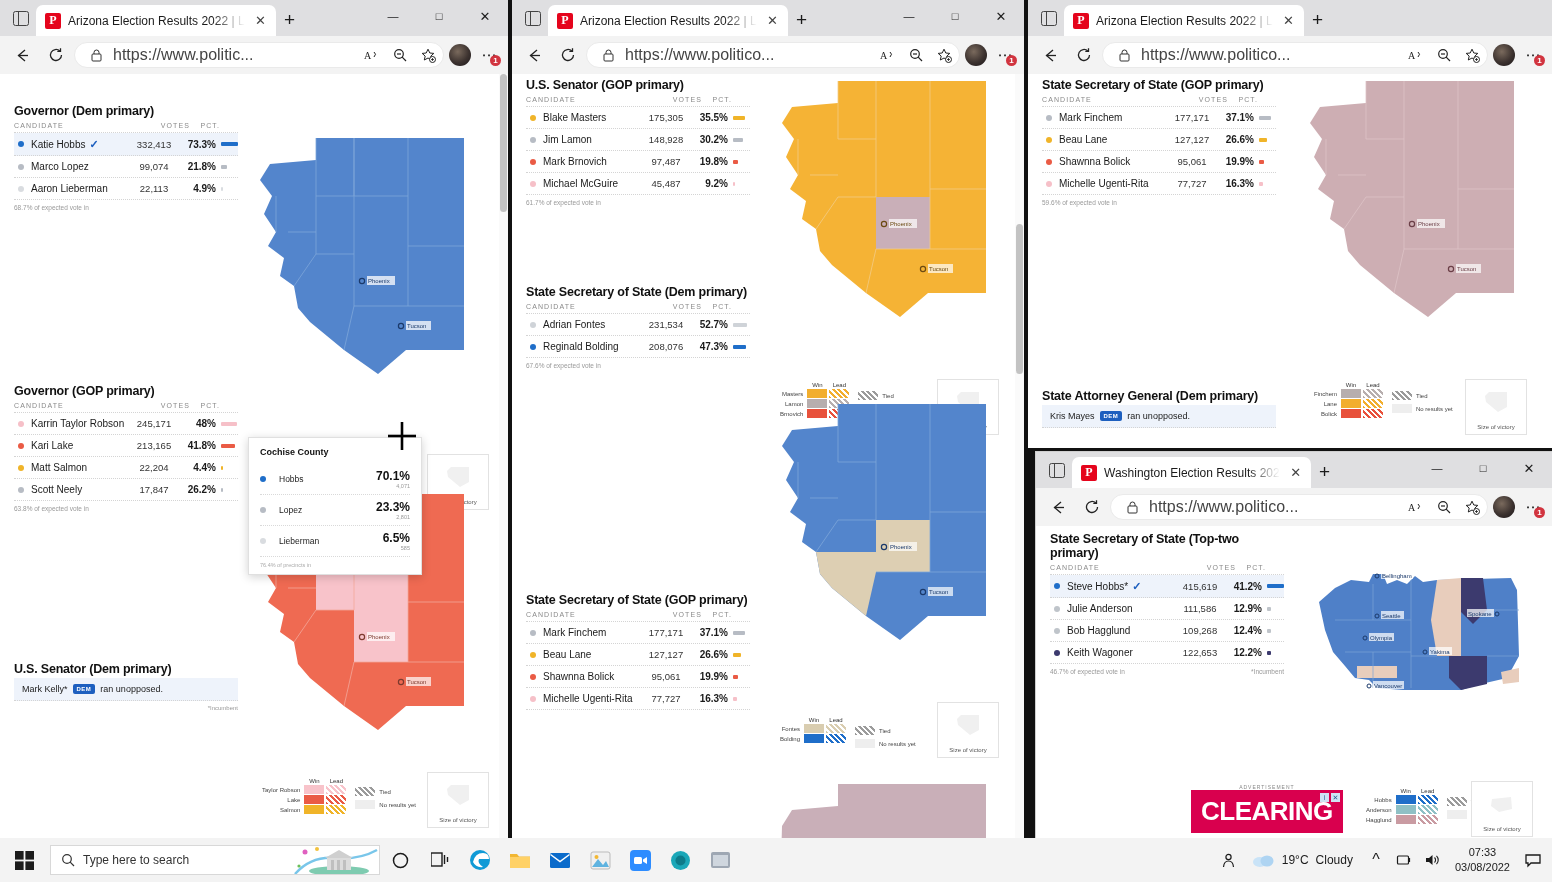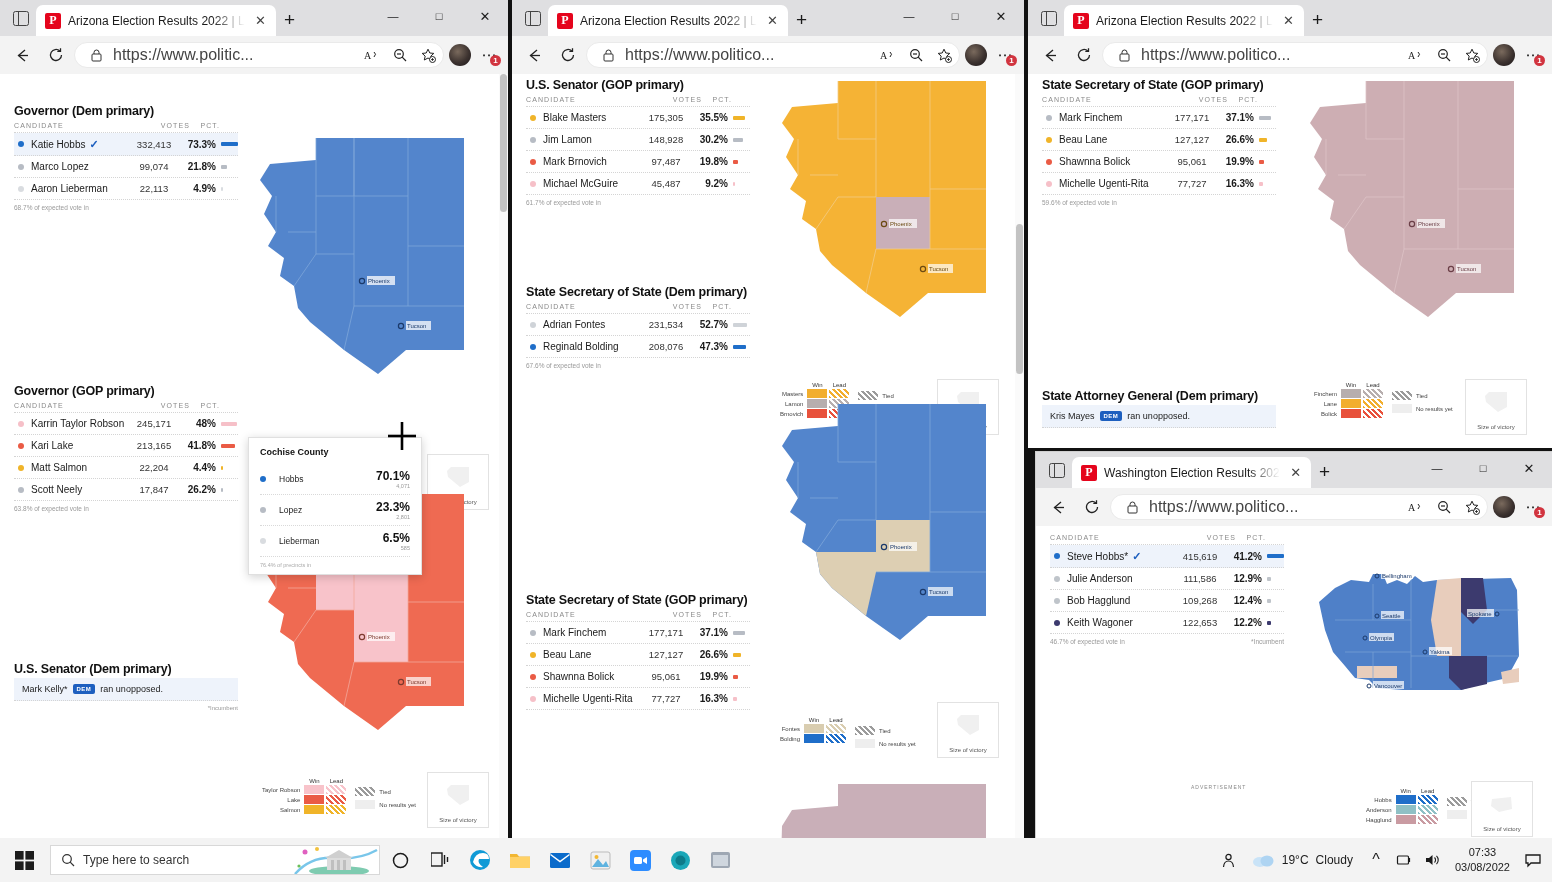--- a/index.html
+++ b/index.html
@@ -1131,20 +1131,21 @@
             </svg>
         </div>
       </div>
       <div class="avatar"></div>
       <div class="ellipsis">⋯<span class="dot-badge">1</span></div>
     </div>
 
     <div class="content" style="height:312px;">
       <div class="page" style="width:262px; position:absolute; left:0; top:0;">
         <div class="race" style="margin-top:6px;">
+          <h3>State Secretary of State (Top-two primary)</h3>
           <div class="thead">
             <div class="c-name">CANDIDATE</div>
             <div class="c-votes">VOTES</div>
             <div class="c-pct">PCT.</div>
           </div>
           <div class="crow winner">
             <span class="bullet" style="background:#1f6ec9"></span>
             <span class="cname">
                 <span>Steve Hobbs*</span>
                 <span class="check">✓</span>
@@ -1276,20 +1277,27 @@
         <div class="minimap">
           <svg width="26" height="24" viewBox="0 0 26 24">
               <path d="M3 7 L22 5 L23 17 L10 20 L2 14 Z" fill="#f0f0f0"></path>
             </svg>
         </div>
         <span>Size of victory</span>
       </div>
 
       <div class="ad" style="left:155px; top:258px;">
         <div class="adlabel">ADVERTISEMENT</div>
+        <div class="adbody">
+          <span>CLEARING</span>
+          <span class="adx">
+            <span>i</span>
+            <span>✕</span>
+          </span>
+        </div>
       </div>
     </div>
   </div>
 
   <div class="taskbar">
     <div class="tb-start">
       <svg width="19" height="19" viewBox="0 0 19 19">
           <rect x="0" y="0" width="8.6" height="8.6" fill="#1b1b1b"></rect>
           <rect x="10.4" y="0" width="8.6" height="8.6" fill="#1b1b1b"></rect>
           <rect x="0" y="10.4" width="8.6" height="8.6" fill="#1b1b1b"></rect>

